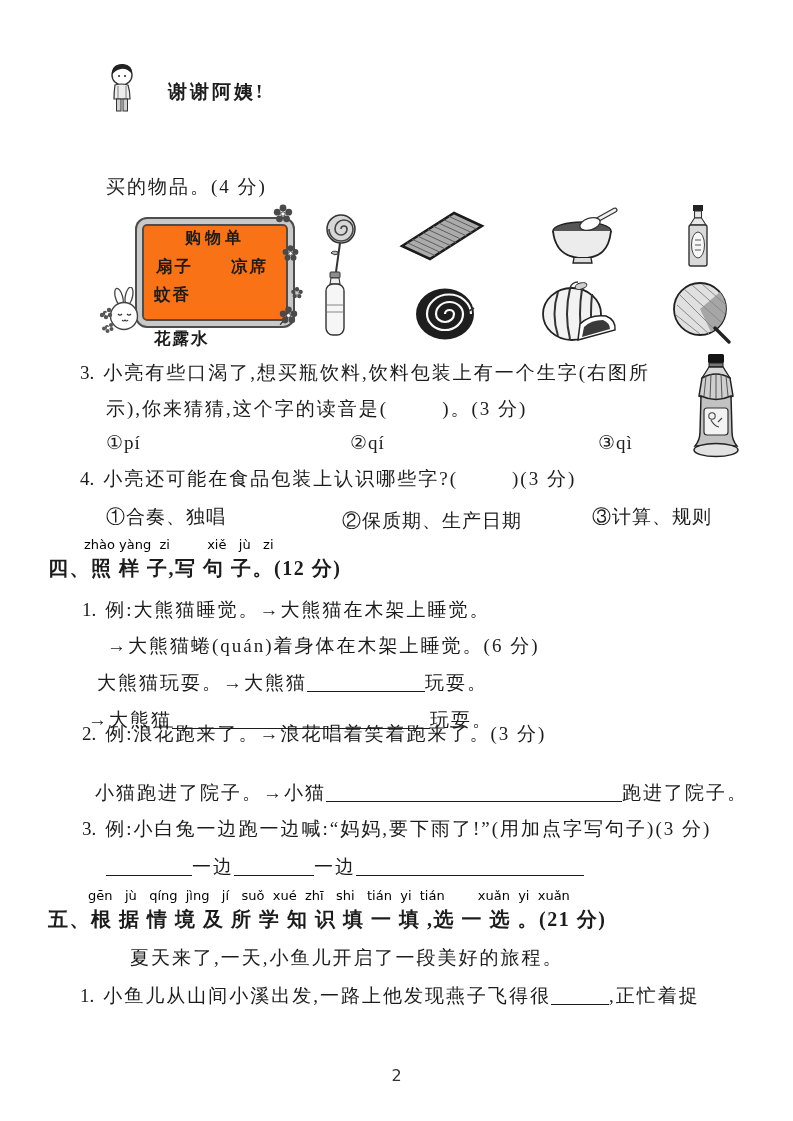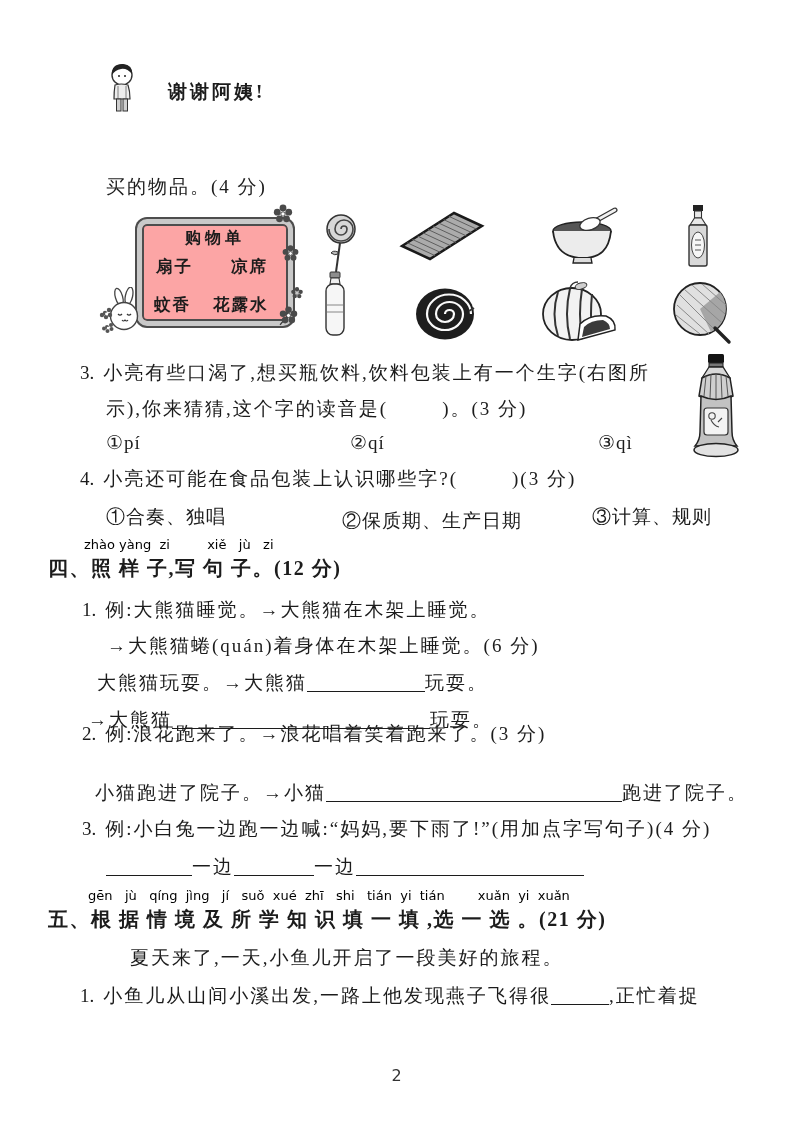--- a/index.html
+++ b/index.html
@@ -4,25 +4,25 @@
 <style>
   html,body{margin:0;padding:0;background:#ffffff;}
   .page{position:relative;width:793px;height:1121px;background:#fff;overflow:hidden;
         font-family:"Liberation Serif","DejaVu Serif",serif;color:#1c1c1c;}
   .line{position:absolute;font-size:19px;letter-spacing:2px;white-space:pre;line-height:26px;}
   .num{display:inline-block;margin-right:9px;letter-spacing:0;}
   .blank{display:inline-block;border-bottom:1.6px solid #1c1c1c;height:1.05em;vertical-align:-3px;}
   .icon{position:absolute;}
   .board{position:absolute;left:137px;top:219px;width:146px;height:97px;
          border:5px solid #c9c9c9;border-radius:10px;
-         box-shadow:0 0 0 2px #4d4d4d, inset 0 0 0 2px #4d4d4d;background:#fca5a5;z-index:1;}
+         box-shadow:0 0 0 2px #4d4d4d, inset 0 0 0 2px #4d4d4d;background:#f97316;z-index:1;}
   .board-title{text-align:center;margin-top:4px;font-size:16px;font-weight:700;letter-spacing:4px;}
   .board-row{display:flex;font-size:16.5px;font-weight:700;letter-spacing:2px;}
   .board-row.r1{margin-top:7px;padding-left:14px;gap:38px;}
-  .board-row.r2{margin-top:16px;padding-left:12px;gap:22px;}
+  .board-row.r2{margin-top:6px;padding-left:12px;gap:22px;flex-direction:column;}
   .opt{position:absolute;font-size:19px;letter-spacing:1px;white-space:pre;}
   .pinyin{position:absolute;font-family:"DejaVu Sans","Liberation Sans",sans-serif;
           font-size:13px;letter-spacing:0;white-space:pre;color:#000000;}
   .sec-title{position:absolute;font-size:20px;font-weight:700;letter-spacing:1.5px;white-space:pre;}
   .dialog-text{position:absolute;font-size:19px;font-weight:600;letter-spacing:3px;}
   .pagenum{position:absolute;left:0;right:0;text-align:center;font-size:16px;
            font-family:"DejaVu Sans",sans-serif;color:#333;}
   svg{display:block;}
 </style>
 </head>
@@ -266,21 +266,21 @@
   <div class="sec-title" style="left:48px;top:555px;">四、照 样 子,写 句 子。(12 分)</div>
 
   <div class="line" style="left:82px;top:597px;"><span class="num">1.</span><span>例:大熊猫睡觉。→大熊猫在木架上睡觉。</span></div>
   <div class="line" style="left:107px;top:633px;">→大熊猫蜷(quán)着身体在木架上睡觉。(6 分)</div>
   <div class="line" style="left:97px;top:670px;"><span>大熊猫玩耍。→大熊猫</span><span class="blank" style="width:118px"></span><span>玩耍。</span></div>
   <div class="line" style="left:88px;top:707px;"><span>→大熊猫</span><span class="blank" style="width:258px"></span><span>玩耍。</span></div>
 
   <div class="line" style="left:82px;top:721px;"><span class="num">2.</span><span>例:浪花跑来了。→浪花唱着笑着跑来了。(3 分)</span></div>
   <div class="line" style="left:95px;top:780px;text-align:center;"><span>小猫跑进了院子。→小猫</span><span class="blank" style="width:296px"></span><span>跑进了院子。</span></div>
 
-  <div class="line" style="left:82px;top:816px;"><span class="num">3.</span><span>例:小白兔一边跑一边喊:“妈妈,要下雨了!”(用加点字写句子)(4 分)</span></div>
+  <div class="line" style="left:82px;top:816px;"><span class="num">3.</span><span>例:小白兔一边跑一边喊:“妈妈,要下雨了!”(用加点字写句子)(3 分)</span></div>
   <div class="line" style="left:106px;top:854px;"><span class="blank" style="width:86px"></span><span>一边</span><span class="blank" style="width:80px"></span><span>一边</span><span class="blank" style="width:228px"></span></div>
 
   <div class="pinyin" style="left:88px;top:888px;">gēn   jù   qíng  jìng   jí   suǒ  xué  zhī   shi   tián  yi  tián        xuǎn  yi  xuǎn</div>
   <div class="sec-title" style="left:48px;top:906px;">五、根 据 情 境 及 所 学 知 识 填 一 填 ,选 一 选 。(21 分)</div>
   <div class="line" style="left:130px;top:945px;">夏天来了,一天,小鱼儿开启了一段美好的旅程。</div>
 
   <div class="line" style="left:80px;top:983px;"><span class="num">1.</span><span>小鱼儿从山间小溪出发,一路上他发现燕子飞得很</span><span class="blank" style="width:58px"></span><span>,正忙着捉</span></div>
 
   <div class="pagenum" style="top:1066px;">2</div>
 

